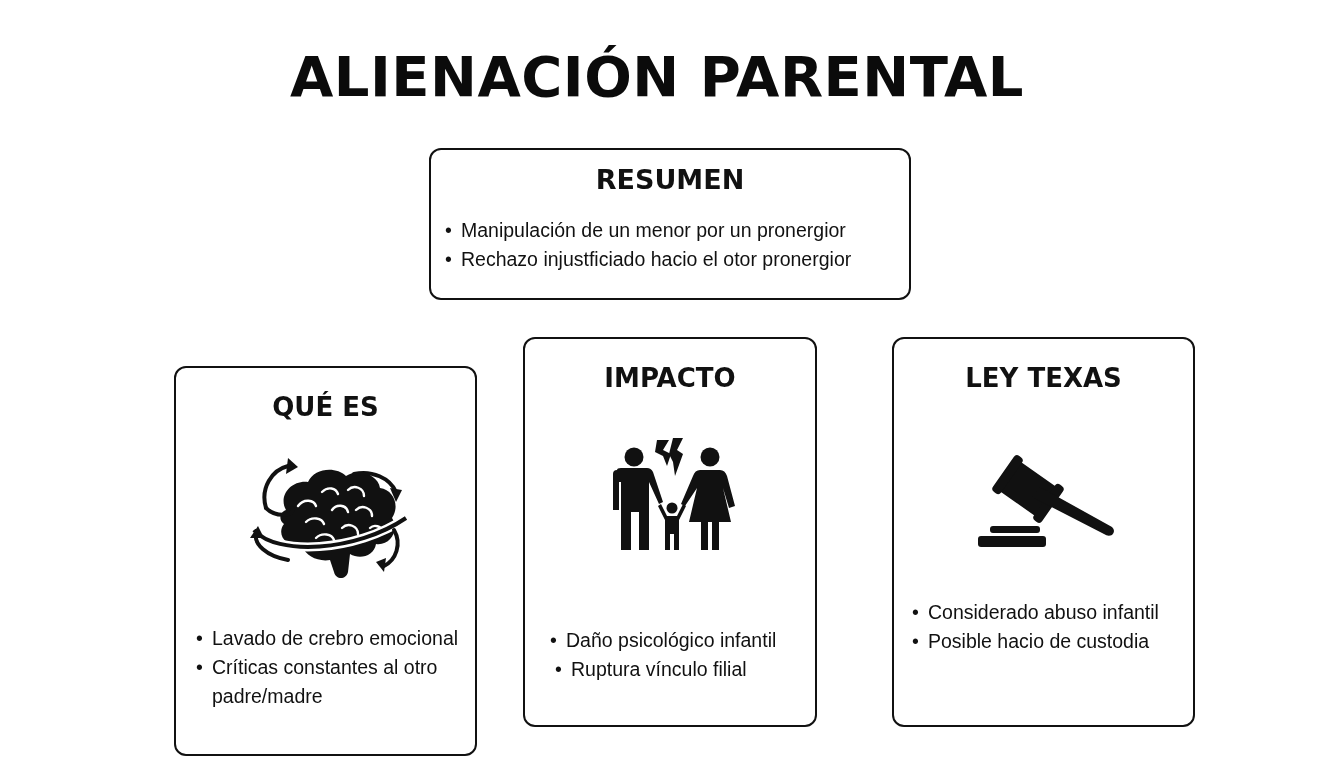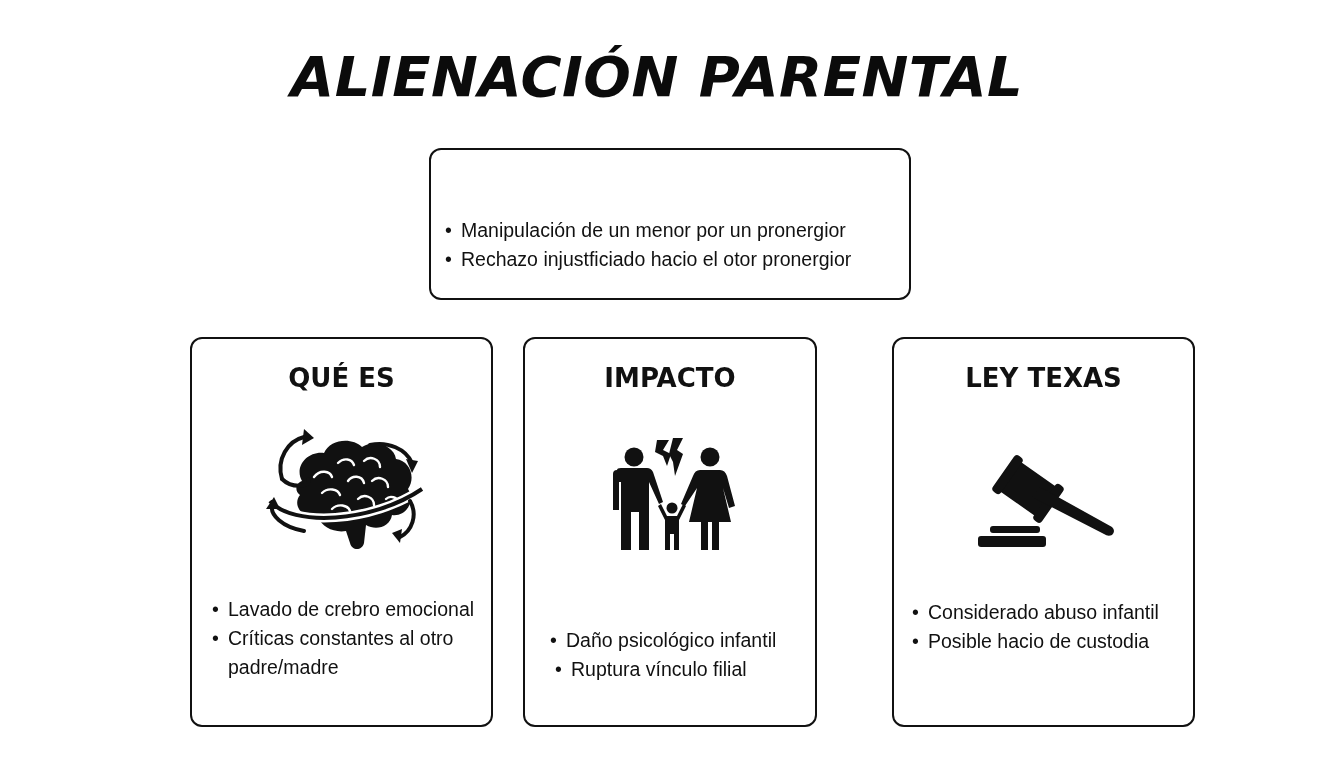--- a/index.html
+++ b/index.html
@@ -2,36 +2,36 @@
 <html><head>
 <meta charset="utf-8">
 <style>
   * { box-sizing: border-box; margin: 0; padding: 0; }
   html, body { width: 1344px; height: 768px; background: #ffffff; overflow: hidden; }
   body { position: relative; font-family: "Liberation Sans", "DejaVu Sans", sans-serif; color: #111; }
 
   .title {
     position: absolute; left: 0; top: 44px; width: 1314px;
     text-align: center; font-family: "DejaVu Sans", sans-serif; font-weight: bold;
-    font-size: 56px; letter-spacing: 0.5px; color: #0b0b0b; font-style: italic;
+    font-size: 56px; letter-spacing: 0.5px; color: #0b0b0b;
   }
 
   .box {
     position: absolute; border: 2.5px solid #111; border-radius: 12px; background: #fff;
   }
   .summary { left: 429px; top: 148px; width: 482px; height: 152px; }
   .summary .box-title {
     position: absolute; top: 14px; left: 0; width: 100%; text-align: center;
     font-family: "DejaVu Sans", sans-serif; font-weight: bold; font-size: 27px;
   }
   .summary ul { position: absolute; top: 66px; left: 14px; list-style: none; }
   .summary li { font-size: 19.5px; line-height: 29px; white-space: nowrap; }
 
   .card { top: 337px; width: 303px; height: 390px; }
-  .card.c1 { left: 190px; }
+  .card.c1 { left: 174px; margin-top: 29px; }
   .card.c2 { left: 523px; width: 294px; padding-left: 20px; }
   .card.c3 { left: 847px; margin-left: 45px; }
   .card .box-title {
     position: absolute; top: 24px; left: 0; width: 100%; text-align: center;
     font-family: "DejaVu Sans", sans-serif; font-weight: bold; font-size: 26px;
   }
   .card .icon { position: absolute; }
   .card ul { position: absolute; list-style: none; }
   .card li { font-size: 19.5px; line-height: 29px; }
   .bullet { display: inline-block; width: 16px; }
@@ -44,20 +44,21 @@
   .c2 li.indent { padding-left: 5px; }
   .c3 .icon { left: 68px; top: 98px; width: 165px; height: 115px; }
   .c3 ul { left: 18px; top: 259px; }
 </style>
 </head>
 <body>
 
 <div class="title">ALIENACIÓN PARENTAL</div>
 
 <div class="box summary">
+  <div class="box-title">RESUMEN</div>
   <ul>
     <li><span class="bullet">•</span><span>Manipulación de un menor por un pronergior</span></li>
     <li><span class="bullet">•</span><span>Rechazo injustficiado hacio el otor pronergior</span></li>
   </ul>
 </div>
 
 <div class="box card c1">
   <div class="box-title">QUÉ ES</div>
   <div class="icon">
     <svg width="190" height="145" viewBox="0 0 190 145">

